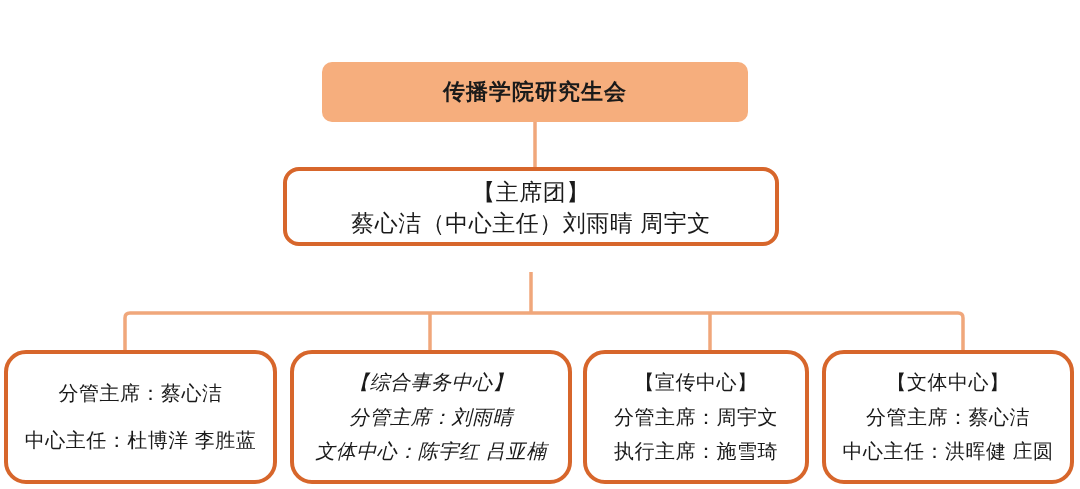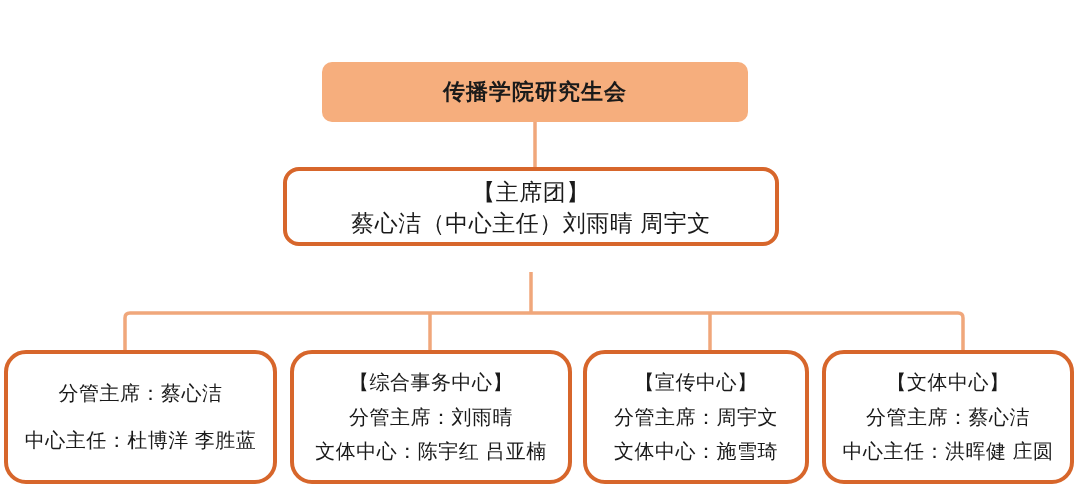--- a/index.html
+++ b/index.html
@@ -73,21 +73,21 @@
     border: 4.5px solid var(--border-color);
     border-radius: 22px;
     padding: 7px 2px;
   }
   .dept-box .line {
     font-size: 20px;
     letter-spacing: 0.5px;
     white-space: nowrap;
   }
   .dept-1 { left: 4px;   width: 273px; }
-  .dept-2 { left: 290px; width: 282px; }
+  .dept-2 { left: 290px; width: 282px; font-style: italic; }
   .dept-3 { left: 583px; width: 226px; }
   .dept-4 { left: 822px; width: 252px; }
 </style>
 </head>
 <body>
 
 <div class="canvas">
 
   <svg class="connector-svg" viewBox="0 0 1080 489" xmlns="http://www.w3.org/2000/svg" aria-hidden="true">
     <path d="M535 122 L535 167"></path>
@@ -113,21 +113,21 @@
 
   <div class="node dept-box dept-2">
     <div class="line">【综合事务中心】</div>
     <div class="line">分管主席：刘雨晴</div>
     <div class="line">文体中心：陈宇红 吕亚楠</div>
   </div>
 
   <div class="node dept-box dept-3">
     <div class="line">【宣传中心】</div>
     <div class="line">分管主席：周宇文</div>
-    <div class="line">文体中心：施雪琦</div>
+    <div class="line">执行主席：施雪琦</div>
   </div>
 
   <div class="node dept-box dept-4">
     <div class="line">【文体中心】</div>
     <div class="line">分管主席：蔡心洁</div>
     <div class="line">中心主任：洪晖健 庄圆</div>
   </div>
 
 </div>
 

